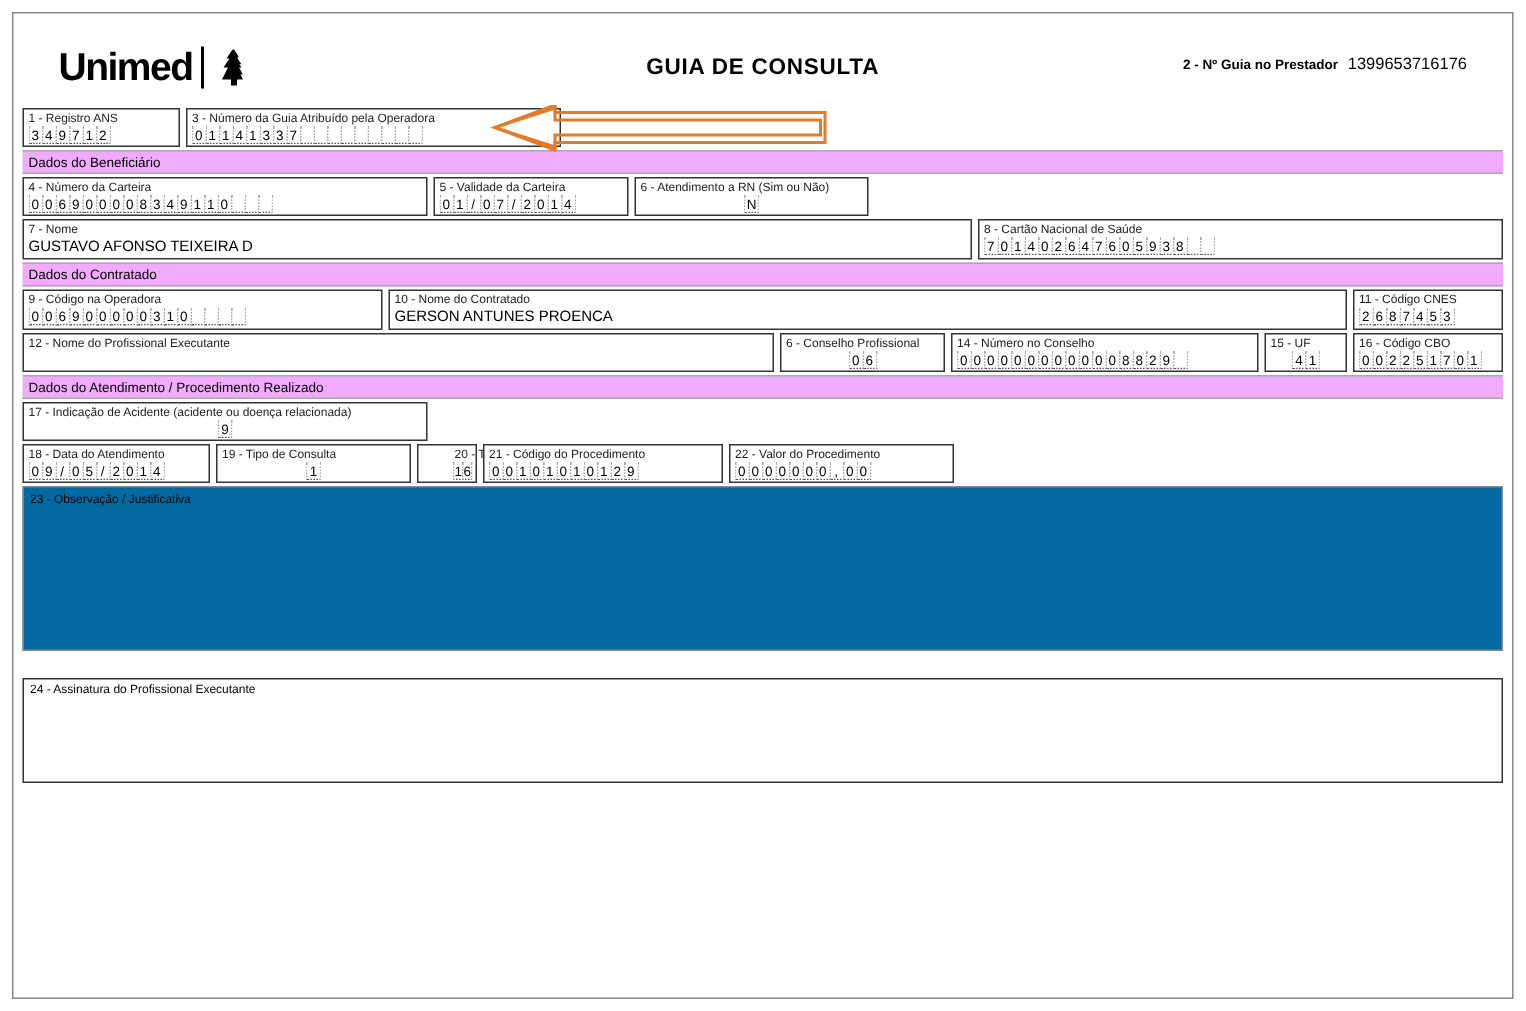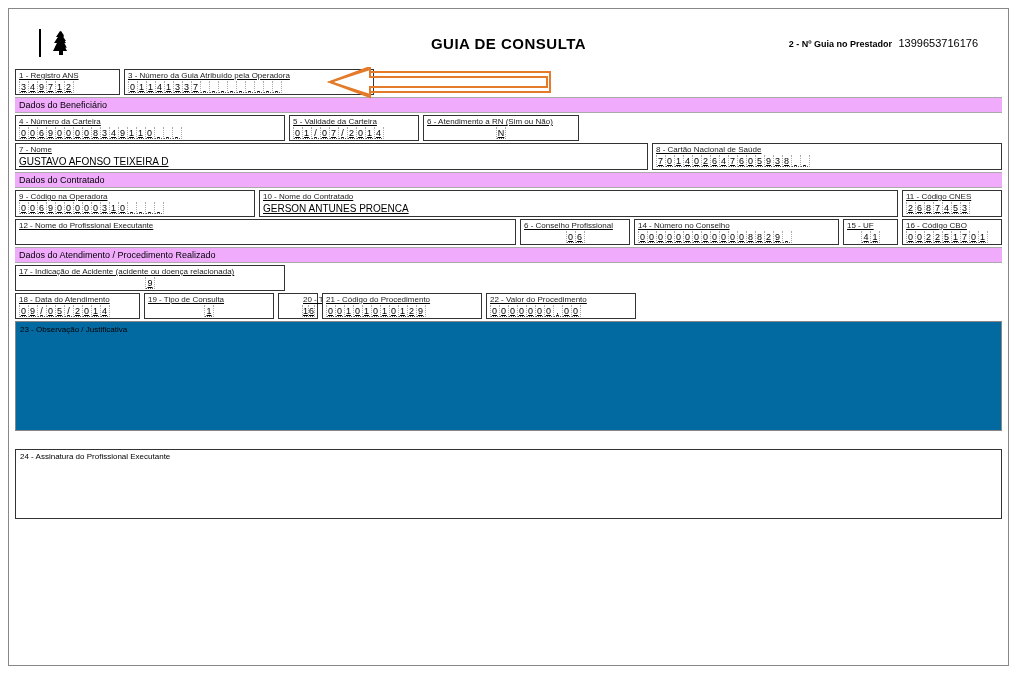--- a/index.html
+++ b/index.html
@@ -58,21 +58,20 @@
   .top-right .val { font-size: 11px; margin-left: 4px; }
 
   .form-area {
     padding: 0 6px;
   }
   .row {
     display: flex;
     gap: 4px;
     margin: 2px 0;
     position: relative;
-    text-decoration: underline;
   }
   .box {
     border: 1px solid #333;
     padding: 1px 3px 0 3px;
     background: #fff;
     position: relative;
     min-height: 26px;
   }
   .box .lbl {
     font-size: 8px;
@@ -134,20 +133,21 @@
     pointer-events: none;
   }
 </style>
 </head>
 <body>
 
 <div class="page">
 
   <div class="header">
     <div class="logo-wrap">
+      <span class="logo-text">Unimed</span>
       <span class="logo-divider"></span>
       <span class="logo-icon">
         <svg width="28" height="28" viewBox="0 0 28 28">
           <path d="M6 22 L10 14 L7 14 L11 8 L9 8 L13 2 L17 8 L15 8 L19 14 L16 14 L20 22 Z M12 22 h4 v4 h-4 z" fill="#000"></path>
           <path d="M14 22 L18 14 L15 14 L19 8 L17 8 L21 2 L25 8 L23 8 L27 14 L24 14 L28 22 Z" fill="#000" transform="translate(-4,0) scale(0.85)"></path>
         </svg>
       </span>
     </div>
     <div class="title">GUIA DE CONSULTA</div>
     <div class="top-right">

